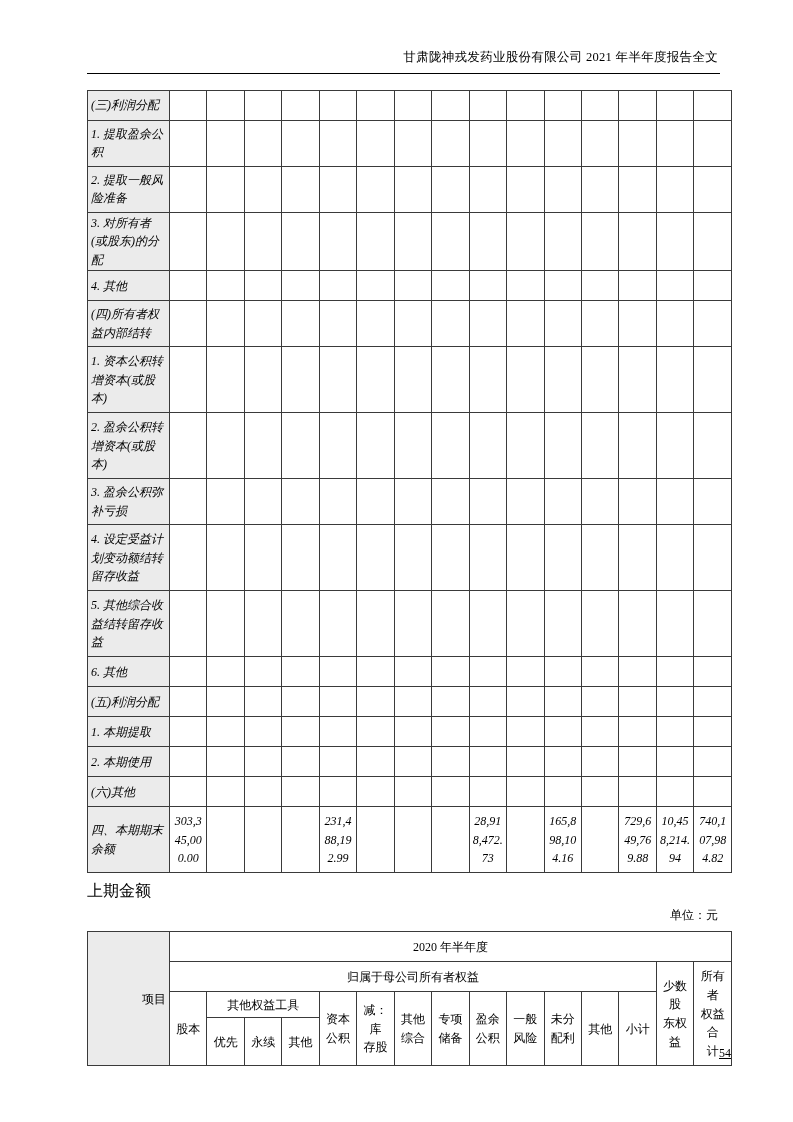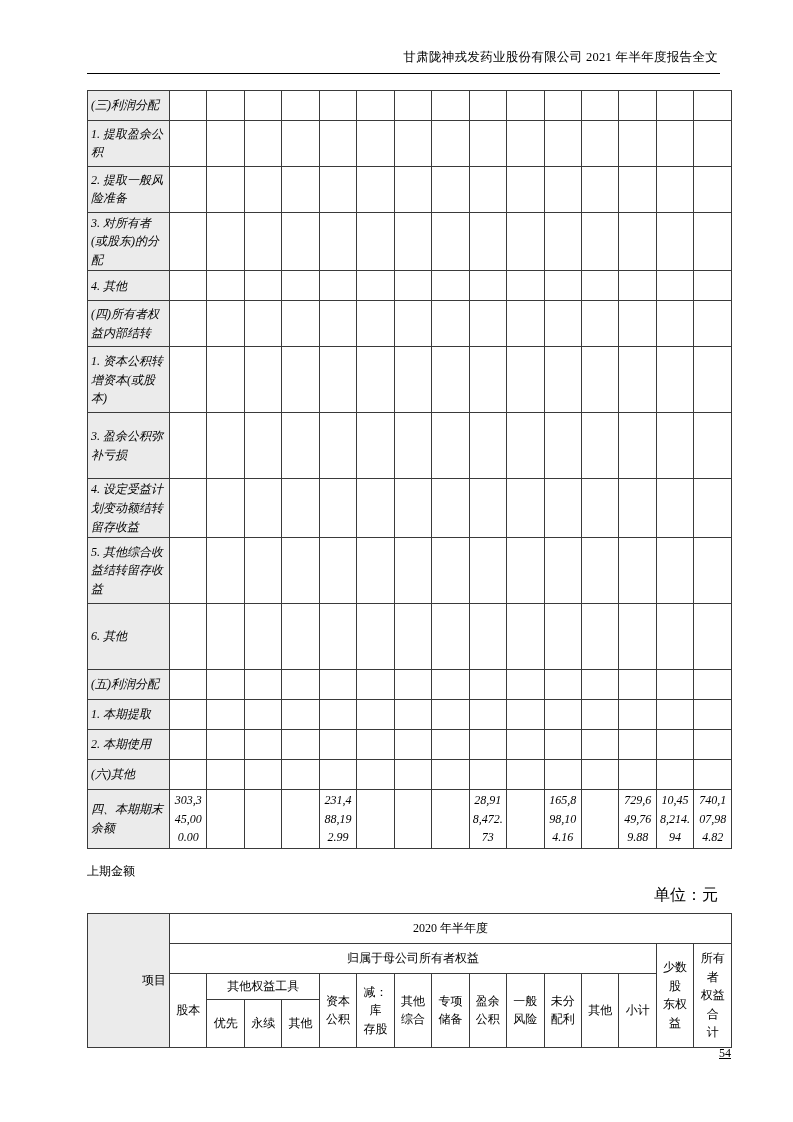--- a/index.html
+++ b/index.html
@@ -33,22 +33,22 @@
   }
   .label-cell.hdr { background:#ebebeb; text-align:right; word-break: keep-all; }
 
   .t1 { margin-top: 16px; font-style: italic; }
   .t1 tbody tr { height: 30px; }
   .t1 tbody tr:nth-child(2), .t1 tbody tr:nth-child(3), .t1 tbody tr:nth-child(4),
   .t1 tbody tr:nth-child(6), .t1 tbody tr:nth-child(9) { height: 46px; }
   .t1 tbody tr:nth-child(7), .t1 tbody tr:nth-child(8), .t1 tbody tr:nth-child(10),
   .t1 tbody tr:nth-child(11), .t1 tbody tr:nth-child(17) { height: 66px; }
 
-  .between { margin-top: 14px; font-size: 12px; }
-  .unit { margin-top: 5px; font-size: 16px; text-align: right; padding-right: 2px; }
+  .between { margin-top: 8px; font-size: 16px; }
+  .unit { margin-top: 5px; font-size: 12px; text-align: right; padding-right: 2px; }
 
   .t2 { margin-top: 7px; }
   .t2 tbody tr:nth-child(1) { height: 30px; }
   .t2 tbody tr:nth-child(2) { height: 30px; }
   .t2 tbody tr:nth-child(3) { height: 26px; }
   .t2 tbody tr:nth-child(4) { height: 48px; }
 
   .page-number { position: absolute; top: 1046px; right: 62px; font-size: 12px; text-decoration: underline; }
 
   col.c-label { width: 82px; }
@@ -169,20 +169,38 @@
           <td class="data-cell"></td>
           <td class="data-cell"></td>
           <td class="data-cell"></td>
           <td class="data-cell"></td>
           <td class="data-cell"></td>
           <td class="data-cell"></td>
           <td class="data-cell"></td>
         </tr>
         <tr>
           <td class="label-cell">1. 资本公积转增资本(或股本)</td>
+          <td class="data-cell"></td>
+          <td class="data-cell"></td>
+          <td class="data-cell"></td>
+          <td class="data-cell"></td>
+          <td class="data-cell"></td>
+          <td class="data-cell"></td>
+          <td class="data-cell"></td>
+          <td class="data-cell"></td>
+          <td class="data-cell"></td>
+          <td class="data-cell"></td>
+          <td class="data-cell"></td>
+          <td class="data-cell"></td>
+          <td class="data-cell"></td>
+          <td class="data-cell"></td>
+          <td class="data-cell"></td>
+        </tr>
+        <tr>
+          <td class="label-cell">2. 盈余公积转增资本(或股本)</td>
           <td class="data-cell"></td>
           <td class="data-cell"></td>
           <td class="data-cell"></td>
           <td class="data-cell"></td>
           <td class="data-cell"></td>
           <td class="data-cell"></td>
           <td class="data-cell"></td>
           <td class="data-cell"></td>
           <td class="data-cell"></td>
           <td class="data-cell"></td>

